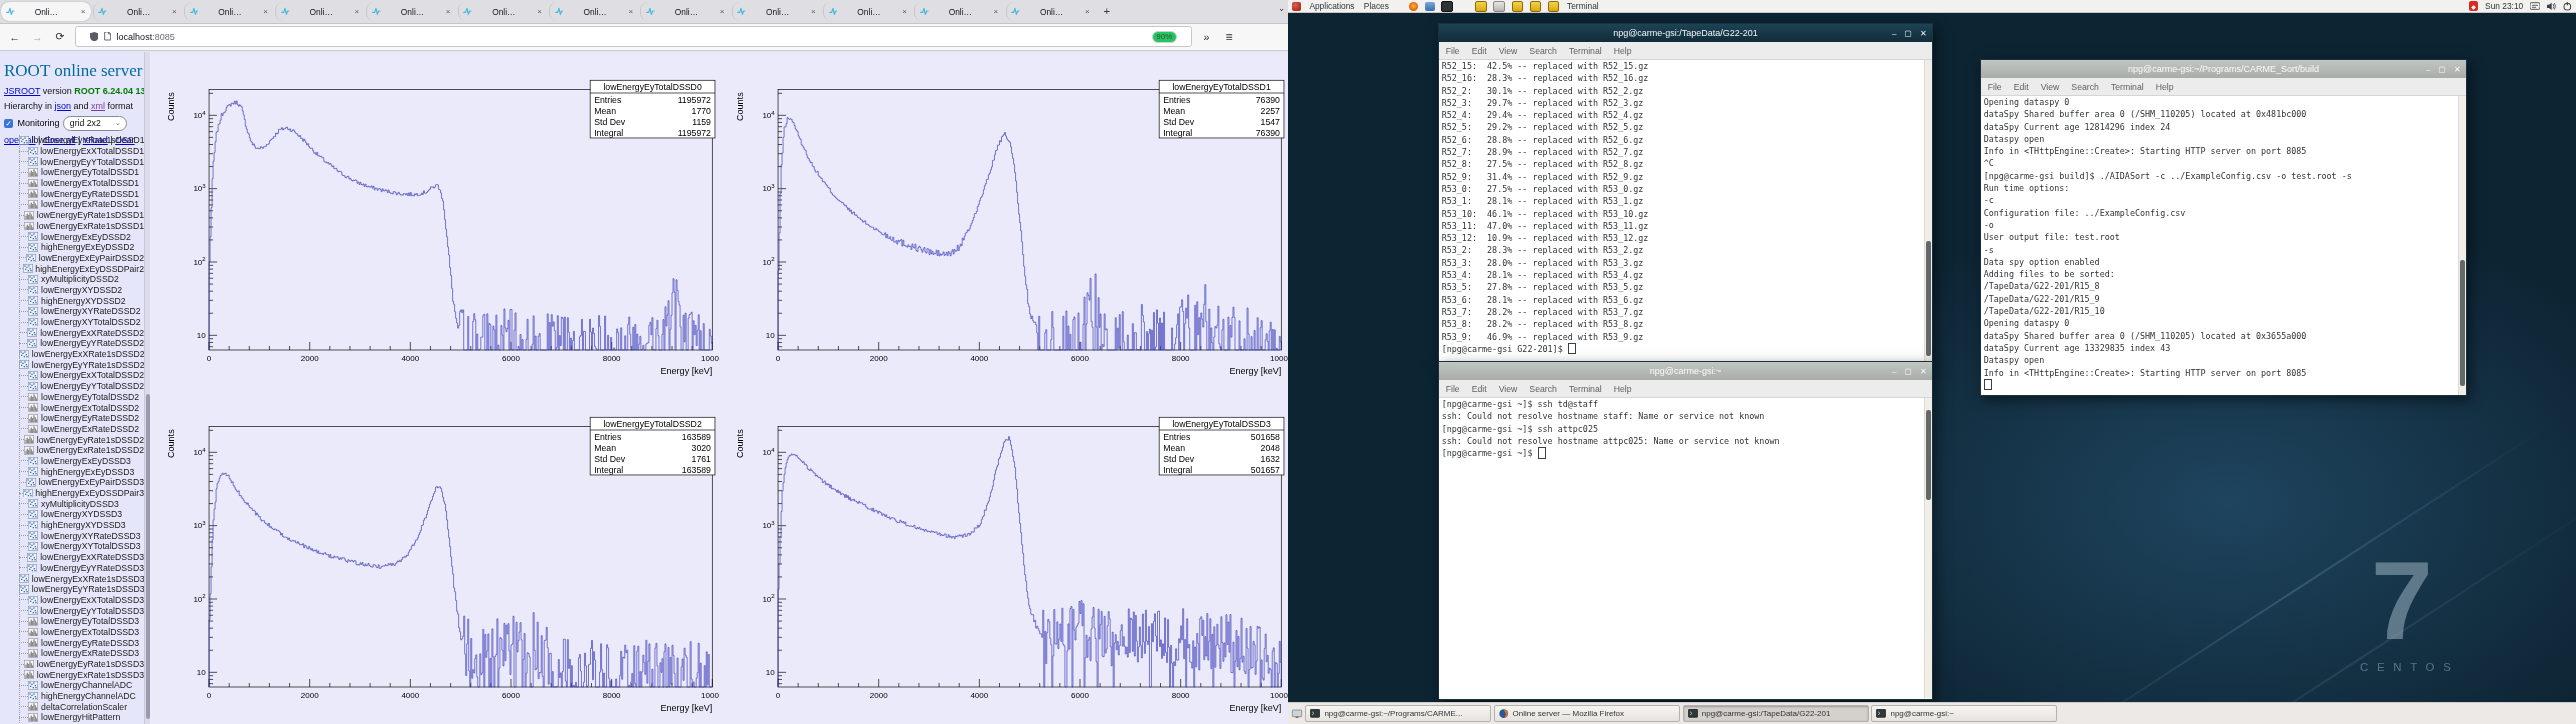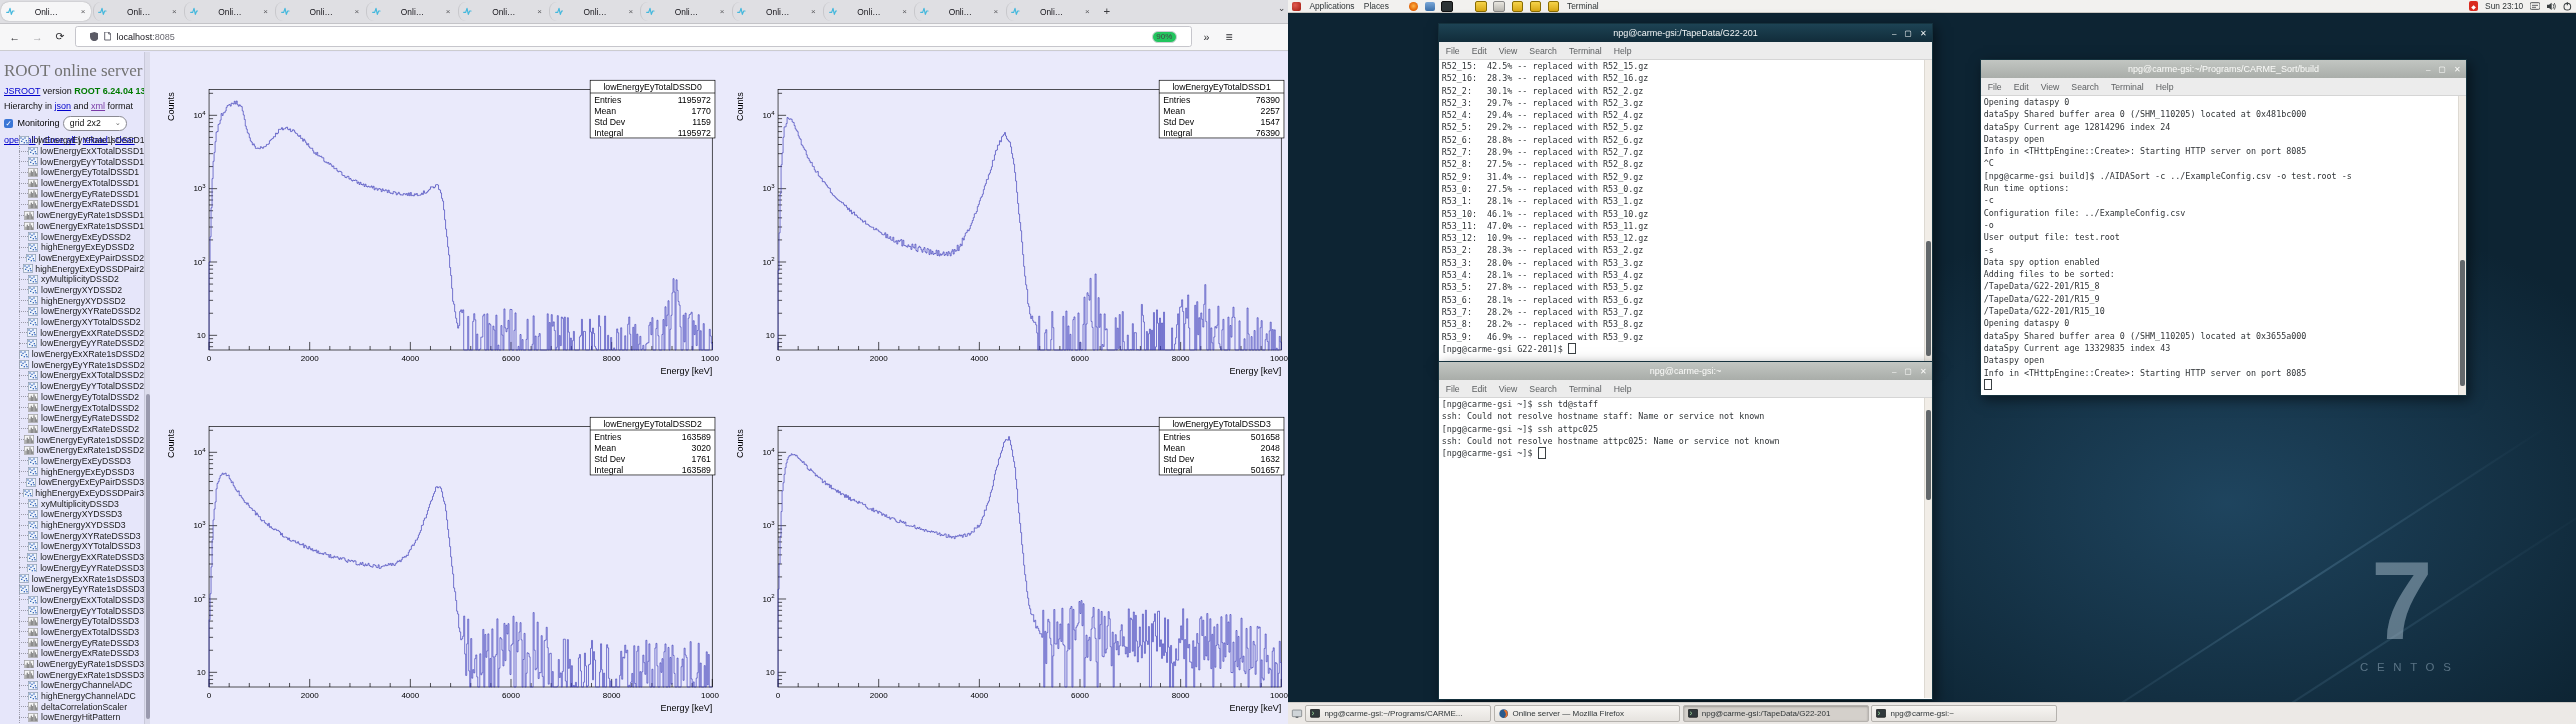--- a/index.html
+++ b/index.html
@@ -22,21 +22,21 @@
   .navbtn.dis{color:#a6a6aa;}
   .urlbar{flex:1;height:19px;background:#ffffff;border:0.7px solid #c6c6cc;border-radius:2.7px;display:flex;align-items:center;gap:5.4px;padding:0 14px;max-width:1087px;}
   .urlhost{font-size:9px;color:#15141a;}
   .urlport{font-size:9px;color:#15141a;}
   .urlspacer{flex:1;}
   .zoomchip{font-size:8px;color:#45454a;border:0.7px solid #d0d0d6;border-radius:6px;padding:0.7px 3.4px;background:#22c55e;}
 
   
   .content{position:absolute;left:0;top:52px;width:1288px;height:673px;background:#eaeafb;}
   .sidebar{position:absolute;left:0;top:0;width:144px;height:673px;background:#e6e6fa;overflow:hidden;}
-  .sidebar h1{font-family:"Liberation Serif",serif;font-weight:400;font-size:17px;margin:9.4px 0 0 4px;color:#737373;white-space:nowrap;}
+  .sidebar h1{font-family:"Liberation Serif",serif;font-weight:400;font-size:17px;margin:9.4px 0 0 4px;color:#0369a1;white-space:nowrap;}
   .sbline{margin:4.7px 0 0 4px;font-size:9px;color:#111;white-space:nowrap;}
   .lnk{color:#0000cc;text-decoration:underline;}
   .lnk.visited{color:#7a3ca8;margin-top:44px;}
   .ver{color:#007a00;font-weight:bold;}
   .monrow{display:flex;align-items:center;gap:4px;margin:5.4px 0 0 4px;font-size:9px;}
   .cbx{width:9.4px;height:9.4px;background:#3a76d6;border-radius:2px;color:#fff;font-size:7.4px;line-height:9.4px;text-align:center;}
   .gridsel{background:#fff;border:0.7px solid #8a8a92;border-radius:7.4px;font-size:8.7px;padding:1.3px 5.4px;display:flex;gap:14px;align-items:flex-start;color:#111;}
   .treelist{position:absolute;left:0;top:83px;width:144px;}
   .titem{height:10.7px;display:flex;align-items:center;font-size:8.7px;color:#1a1a1a;white-space:nowrap;}
   .tguide{width:9.4px;margin-left:19px;border-top:0.7px dotted #9a9aa8;}

